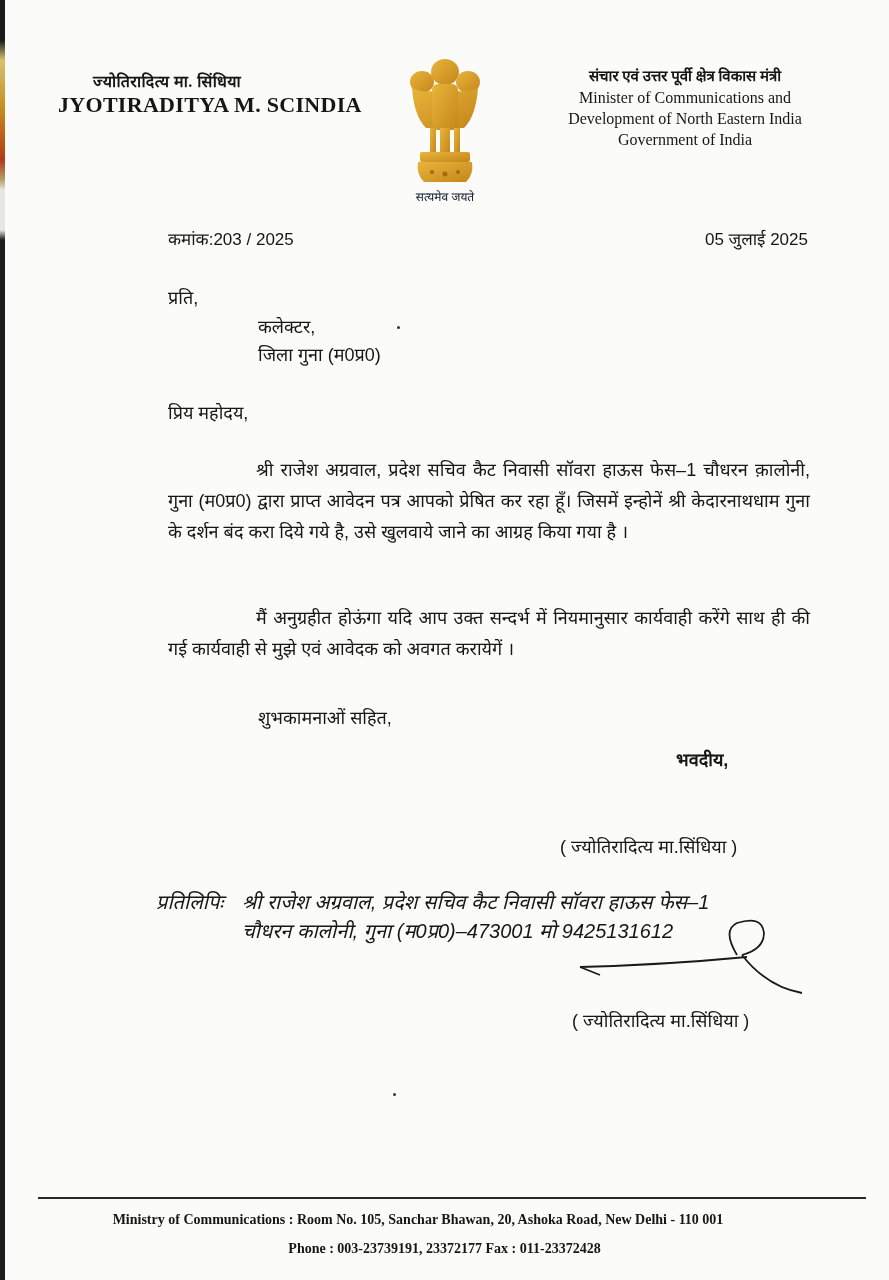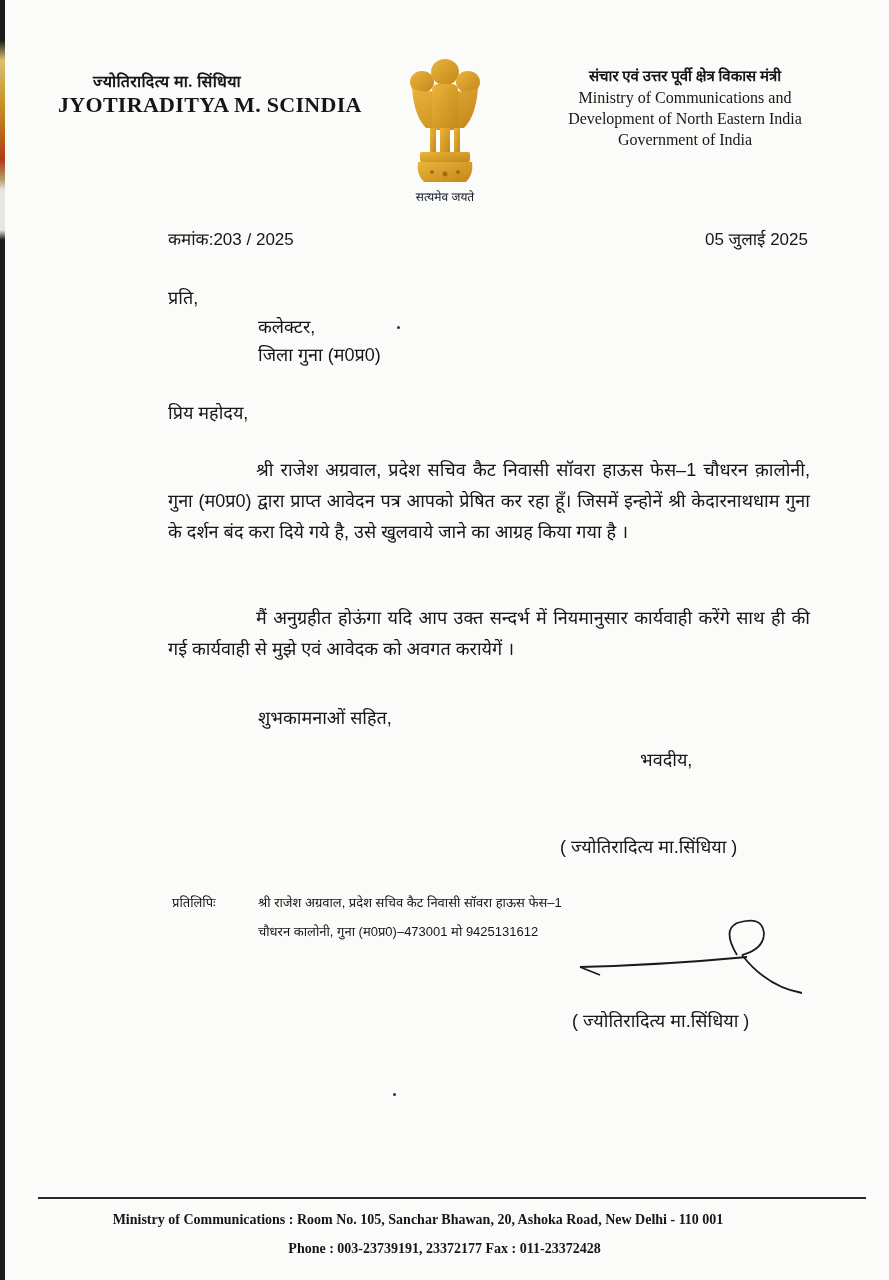--- a/index.html
+++ b/index.html
@@ -25,23 +25,23 @@
     .desig .en { font-size: 16px; }
     .ref-no { left: 168px; top: 227px; font-size: 17px; }
     .date { left: 650px; top: 227px; font-size: 17px; width: 158px; text-align: right; }
     .to-label { left: 168px; top: 285px; font-size: 18px; }
     .addr { left: 258px; top: 313px; font-size: 18px; line-height: 28px; }
     .salut { left: 168px; top: 400px; font-size: 18px; }
     .para { left: 168px; width: 642px; font-size: 18px; line-height: 31px; text-align: justify; text-indent: 88px; }
     .p1 { top: 455px; }
     .p2 { top: 603px; }
     .regards { left: 258px; top: 705px; font-size: 18px; }
-    .yours { left: 640px; top: 747px; font-size: 18px; }
+    .yours { left: 676px; top: 747px; font-size: 18px; font-weight: bold; }
     .sig-name1 { left: 560px; top: 834px; font-size: 18px; }
-    .copy { left: 172px; top: 888px; font-size: 13px; line-height: 29px; }
+    .copy { left: 156px; top: 888px; font-size: 20px; line-height: 29px; font-style: italic; }
     .copy .cl { display: inline-block; width: 86px; }
     .copy .line2 { padding-left: 86px; }
     .signature { left: 572px; top: 915px; width: 240px; height: 90px; }
     .sig-name2 { left: 572px; top: 1008px; font-size: 18px; }
     .footer-rule { left: 38px; top: 1197px; width: 828px; height: 2px; background: #2a2a2a; }
     .footer-addr { left: 0; top: 1212px; width: 836px; text-align: center; font-size: 14px; font-weight: bold; }
     .footer-phone { left: 0; top: 1241px; width: 889px; text-align: center; font-size: 14px; font-weight: bold; }
     .speck { position: absolute; width: 3px; height: 3px; background: #333; border-radius: 50%; }
   </style>
 </head>
@@ -79,21 +79,21 @@
     <path d="M16 106 L70 106 Q72 118 64 126 L22 126 Q14 118 16 106 Z" fill="url(#g)"></path>
     <circle cx="30" cy="116" r="2" fill="#a86a10"></circle>
     <circle cx="56" cy="116" r="2" fill="#a86a10"></circle>
     <circle cx="43" cy="118" r="2.5" fill="#a86a10"></circle>
   </svg>
   <div class="motto">सत्यमेव जयते</div>
 </div>
 
 <div class="abs serif desig">
   <div class="hi">संचार एवं उत्तर पूर्वी क्षेत्र विकास मंत्री</div>
-  <div class="en">Ministry of Communications and</div>
+  <div class="en">Minister of Communications and</div>
   <div class="en">Development of North Eastern India</div>
   <div class="en">Government of India</div>
 </div>
 
 <div class="abs ref-no">कमांक:203 / 2025</div>
 <div class="abs date">05 जुलाई 2025</div>
 
 <div class="abs to-label">प्रति,</div>
 <div class="abs addr">
   <div>कलेक्टर,</div>

